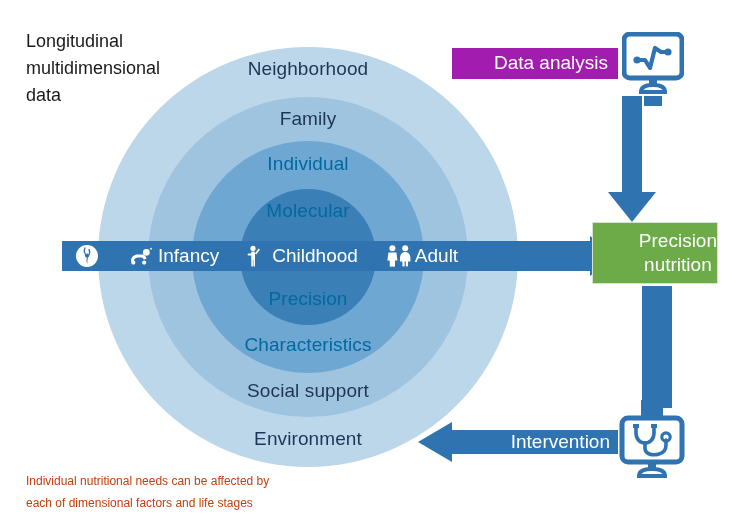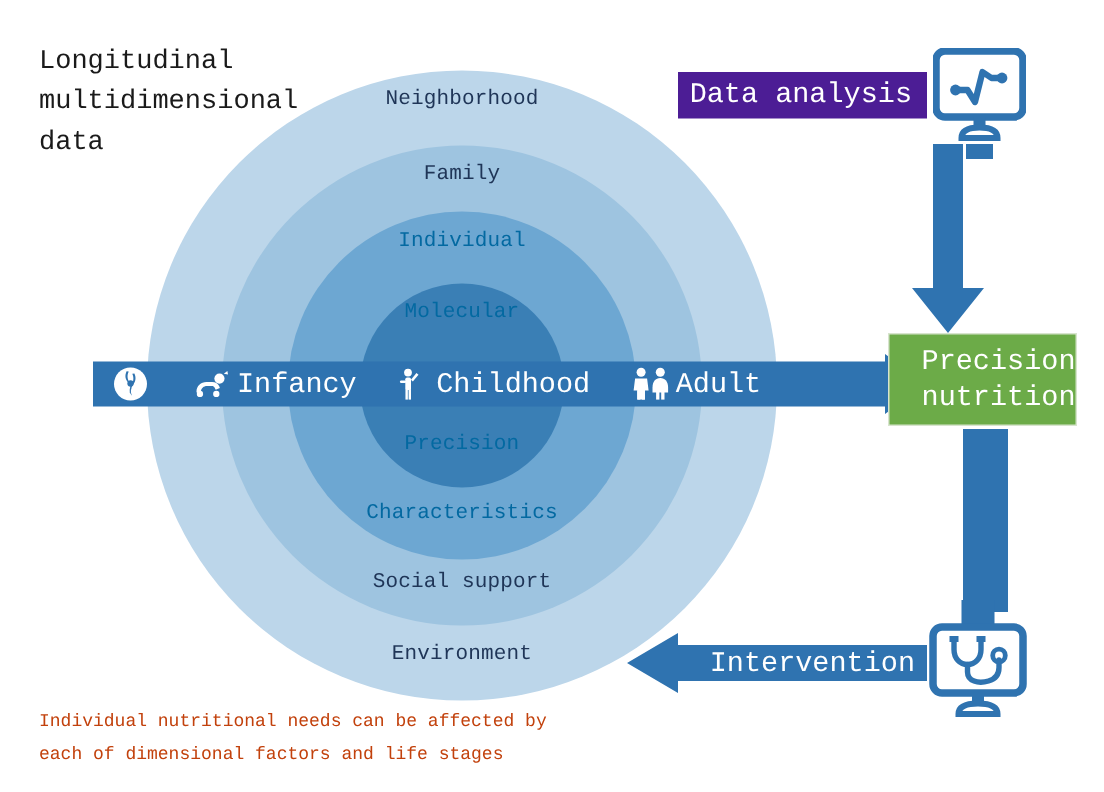--- a/index.html
+++ b/index.html
@@ -3,21 +3,21 @@
 <meta charset="utf-8">
 <style>
   html,body{margin:0;padding:0;}
   body{
     width:736px;height:528px;
     background:#ffffff;
     font-family:"Liberation Sans", sans-serif;
     overflow:hidden;
     position:relative;
   }
-  #stage{position:absolute;left:0;top:0;width:736px;height:505px;font-family:Liberation Mono, monospace;}
+  #stage{position:absolute;left:0;top:0;width:736px;height:505px;}
 
   
   .tl-caption{
     position:absolute;left:26px;top:28px;
     font-size:18px;line-height:27px;color:#1a1a1a;
     white-space:pre-line;z-index:40;
   }
 
   
   .bottom-caption{
@@ -28,21 +28,21 @@
 
   
   .ring{position:absolute;border-radius:50%;}
   .ring1{left:98px;top:47px;width:420px;height:420px;background:#bcd6ea;}
   .ring2{left:148px;top:97px;width:320px;height:320px;background:#9ec4e0;}
   .ring3{left:192px;top:141px;width:232px;height:232px;background:#6da7d2;}
   .ring4{left:240px;top:189px;width:136px;height:136px;background:#3a7fb5;}
 
   .ring-label{
     position:absolute;width:420px;left:98px;
-    text-align:center;font-size:14px;z-index:20;
+    text-align:center;font-size:19px;z-index:20;
     letter-spacing:0.1px;
   }
   .lbl-dark{color:#1f3557;}
   .lbl-light{color:#0369a1;}
 
   
   .life-arrow{
     position:absolute;left:62px;top:236px;width:556px;height:40px;z-index:30;
   }
   .life-arrow svg{display:block;}
@@ -53,21 +53,21 @@
   }
   .stage{display:flex;align-items:center;color:#ffffff;font-size:19px;}
   .stage .glyph{display:inline-block;width:26px;height:26px;margin-right:5px;flex:none;}
   .stage .glyph svg{display:block;}
   .stage .txt{white-space:nowrap;}
   .sp{flex:none;}
 
   
   .da-bar{
     position:absolute;left:452px;top:48px;width:166px;height:31px;
-    background:#4c1d95;z-index:35;
+    background:#a21caf;z-index:35;
   }
   .da-bar span{
     position:absolute;right:10px;top:4px;
     color:#ffffff;font-size:19px;white-space:nowrap;
   }
 
   
   .iv-wrap{position:absolute;left:418px;top:420px;width:200px;height:44px;z-index:35;}
   .iv-wrap svg{display:block;}
   .iv-wrap span{

